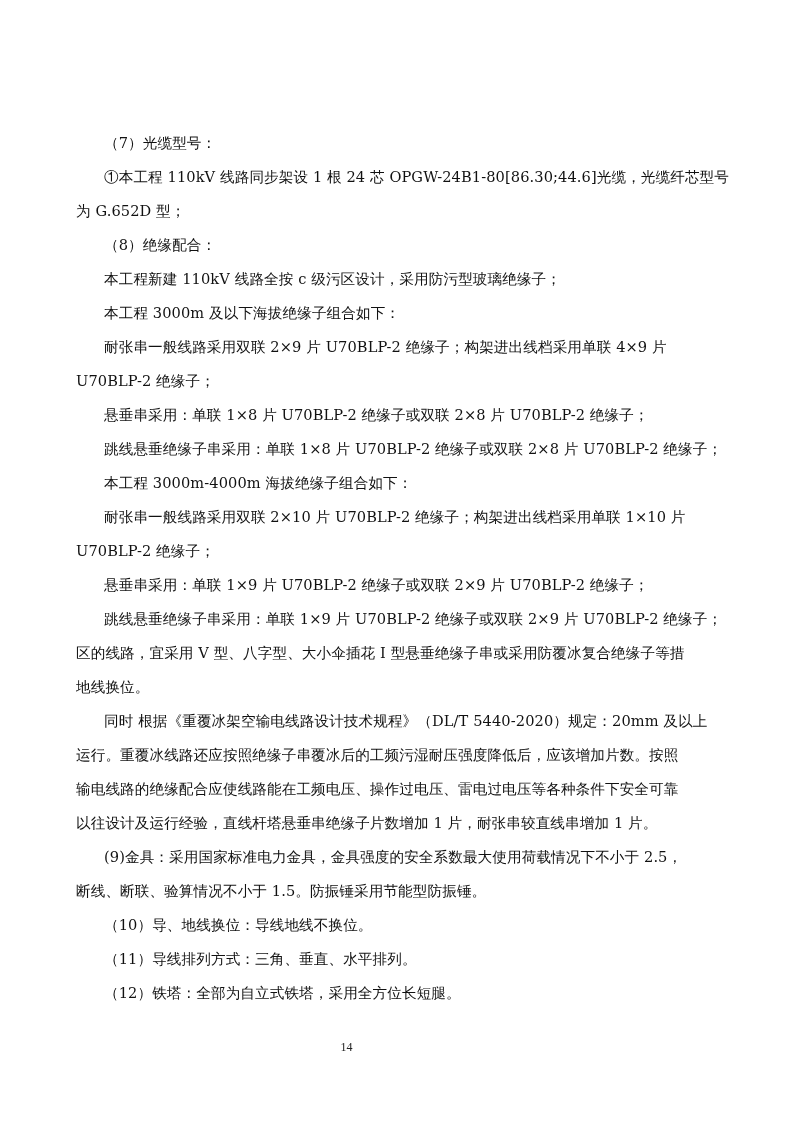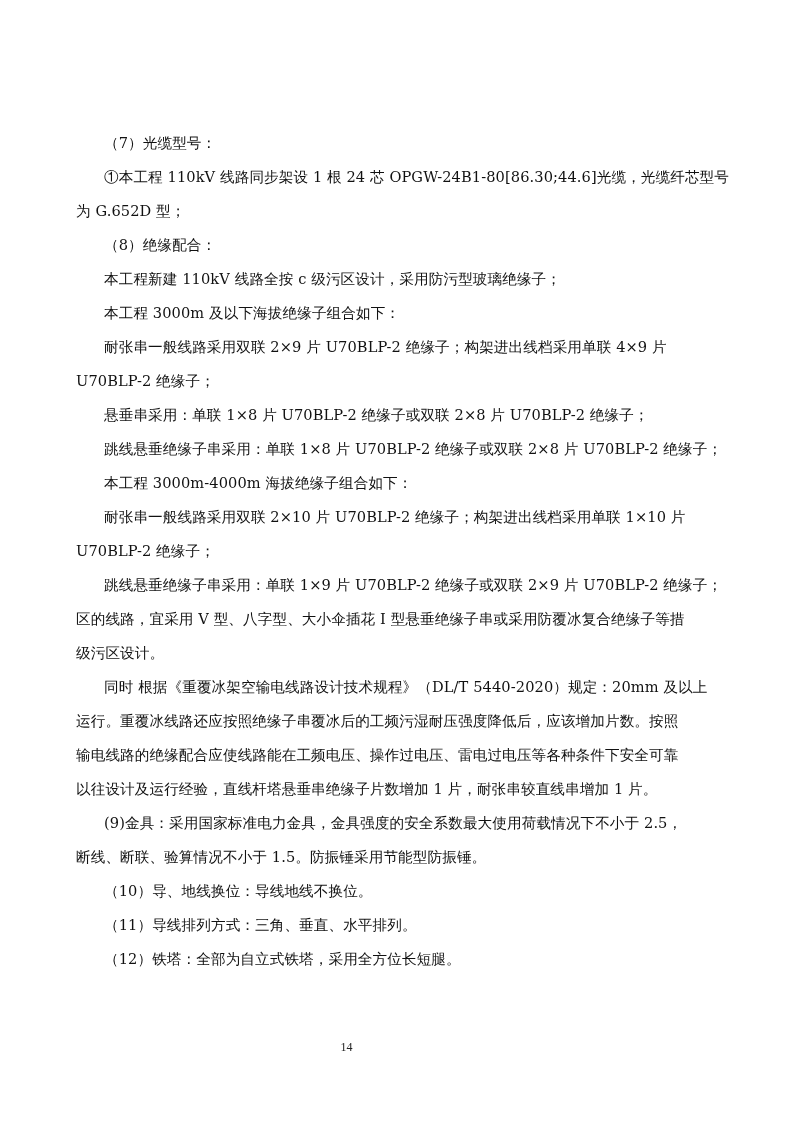--- a/index.html
+++ b/index.html
@@ -26,23 +26,24 @@
       <span class="line indent">（8）绝缘配合：</span>
       <span class="line indent">本工程新建 110kV 线路全按 c 级污区设计，采用防污型玻璃绝缘子；</span>
       <span class="line indent">本工程 3000m 及以下海拔绝缘子组合如下：</span>
       <span class="line indent">耐张串一般线路采用双联 2×9 片 U70BLP-2 绝缘子；构架进出线档采用单联 4×9 片</span>
       <span class="line">U70BLP-2 绝缘子；</span>
       <span class="line indent">悬垂串采用：单联 1×8 片 U70BLP-2 绝缘子或双联 2×8 片 U70BLP-2 绝缘子；</span>
       <span class="line indent">跳线悬垂绝缘子串采用：单联 1×8 片 U70BLP-2 绝缘子或双联 2×8 片 U70BLP-2 绝缘子；</span>
       <span class="line indent">本工程 3000m-4000m 海拔绝缘子组合如下：</span>
       <span class="line indent">耐张串一般线路采用双联 2×10 片 U70BLP-2 绝缘子；构架进出线档采用单联 1×10 片</span>
       <span class="line">U70BLP-2 绝缘子；</span>
+      <span class="line indent">悬垂串采用：单联 1×9 片 U70BLP-2 绝缘子或双联 2×9 片 U70BLP-2 绝缘子；</span>
       <span class="line indent">跳线悬垂绝缘子串采用：单联 1×9 片 U70BLP-2 绝缘子或双联 2×9 片 U70BLP-2 绝缘子；</span>
       <span class="line">区的线路，宜采用 V 型、八字型、大小伞插花 I 型悬垂绝缘子串或采用防覆冰复合绝缘子等措</span>
-      <span class="line">级污区设计。</span>
+      <span class="line">地线换位。</span>
       <span class="line indent">同时 根据《重覆冰架空输电线路设计技术规程》（DL/T 5440-2020）规定：20mm 及以上</span>
       <span class="line">运行。重覆冰线路还应按照绝缘子串覆冰后的工频污湿耐压强度降低后，应该增加片数。按照</span>
       <span class="line">输电线路的绝缘配合应使线路能在工频电压、操作过电压、雷电过电压等各种条件下安全可靠</span>
       <span class="line">以往设计及运行经验，直线杆塔悬垂串绝缘子片数增加 1 片，耐张串较直线串增加 1 片。</span>
       <span class="line indent">(9)金具：采用国家标准电力金具，金具强度的安全系数最大使用荷载情况下不小于 2.5，</span>
       <span class="line">断线、断联、验算情况不小于 1.5。防振锤采用节能型防振锤。</span>
       <span class="line indent">（10）导、地线换位：导线地线不换位。</span>
       <span class="line indent">（11）导线排列方式：三角、垂直、水平排列。</span>
       <span class="line indent">（12）铁塔：全部为自立式铁塔，采用全方位长短腿。</span>
     </p>

